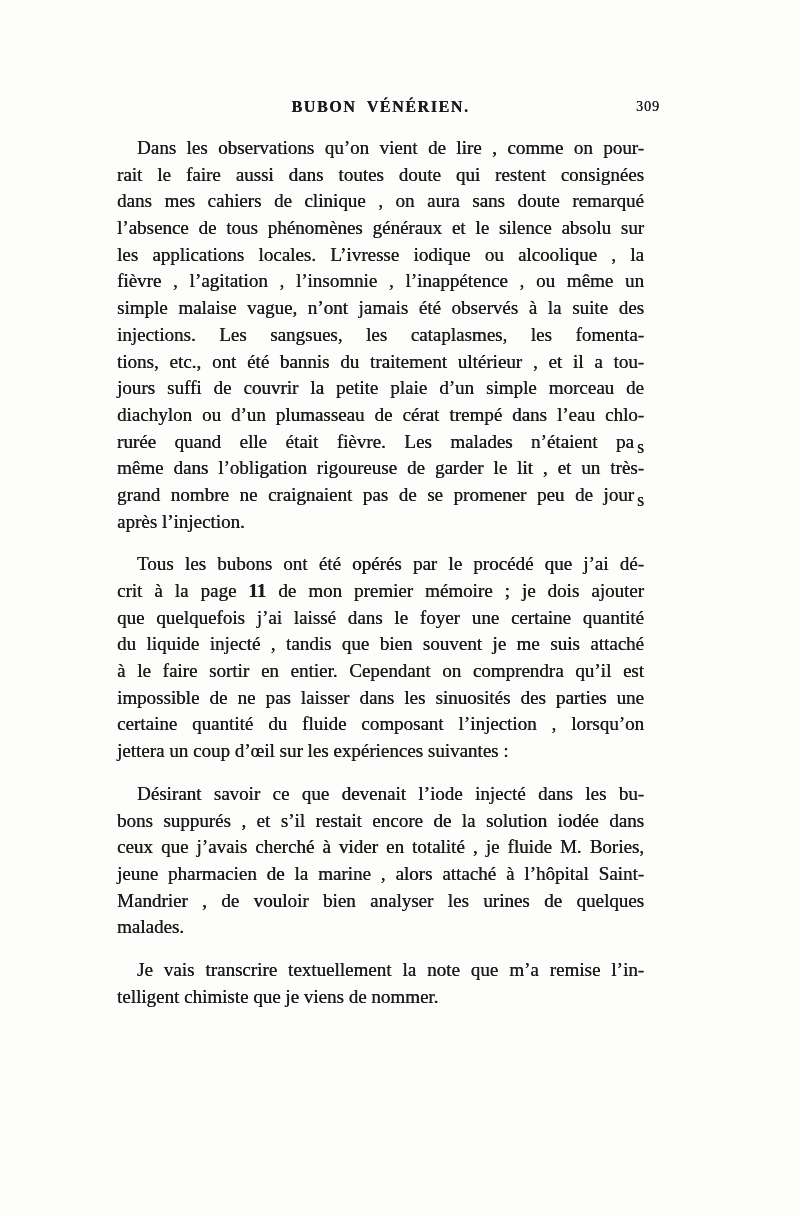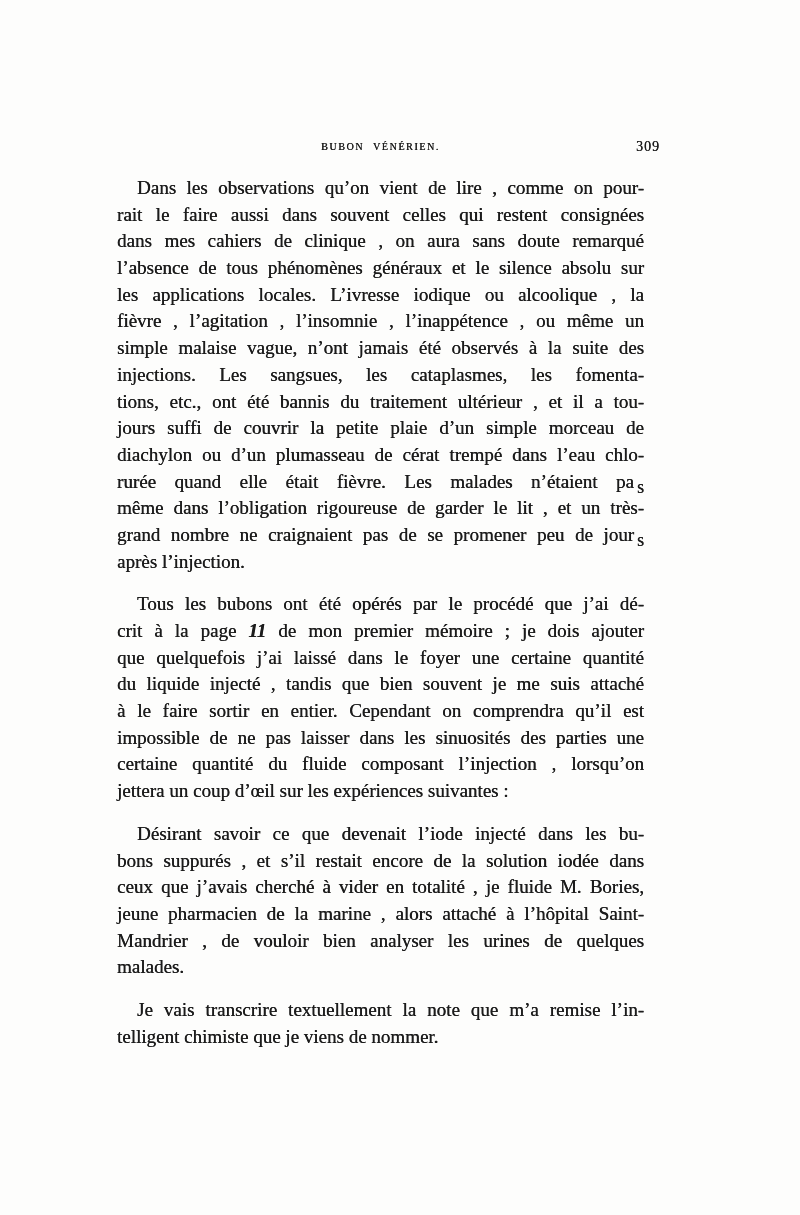--- a/index.html
+++ b/index.html
@@ -23,26 +23,25 @@
     width: 559px;
   }
   .running-header {
     position: relative;
     height: 24px;
     text-shadow: 0.3px 0 0 currentColor;
   }
   .header-title {
     display: block;
     text-align: center;
-    font-weight: normal;
-    font-size: 10px;
+    font-weight: bold;
+    font-size: 16px;
     letter-spacing: 1.6px;
     word-spacing: 5px;
     line-height: 24px;
-    margin-top: 40px;
   }
   .page-number {
     position: absolute;
     right: 0;
     top: 0;
     font-size: 14px;
     line-height: 24px;
     letter-spacing: 1px;
   }
   .page-body {
@@ -68,39 +67,38 @@
     text-align-last: left;
   }
   .drop {
     position: relative;
     top: 5px;
     margin-left: 3px;
     font-size: 18px;
   }
   .bold-num {
     font-weight: bold;
-    font-style: italic;
   }
 </style>
 </head>
 <body>
 
 <div class="page">
   <div class="text-block">
 
     <header class="running-header">
       <span class="header-title">BUBON VÉNÉRIEN.</span>
       <span class="page-number">309</span>
     </header>
 
     <main class="page-body">
 
       <section class="para">
         <div class="line first">Dans les observations qu’on vient de lire , comme on pour-</div>
-        <div class="line">rait le faire aussi dans souvent celles qui restent consignées</div>
+        <div class="line">rait le faire aussi dans toutes doute qui restent consignées</div>
         <div class="line">dans mes cahiers de clinique , on aura sans doute remarqué</div>
         <div class="line">l’absence de tous phénomènes généraux et le silence absolu sur</div>
         <div class="line">les applications locales. L’ivresse iodique ou alcoolique , la</div>
         <div class="line">fièvre , l’agitation , l’insomnie , l’inappétence , ou même un</div>
         <div class="line">simple malaise vague, n’ont jamais été observés à la suite des</div>
         <div class="line">injections. Les sangsues, les cataplasmes, les fomenta-</div>
         <div class="line">tions, etc., ont été bannis du traitement ultérieur , et il a tou-</div>
         <div class="line">jours suffi de couvrir la petite plaie d’un simple morceau de</div>
         <div class="line">diachylon ou d’un plumasseau de cérat trempé dans l’eau chlo-</div>
         <div class="line"><span>rurée quand elle était fièvre. Les malades n’étaient pa</span><span class="drop">s</span></div>

